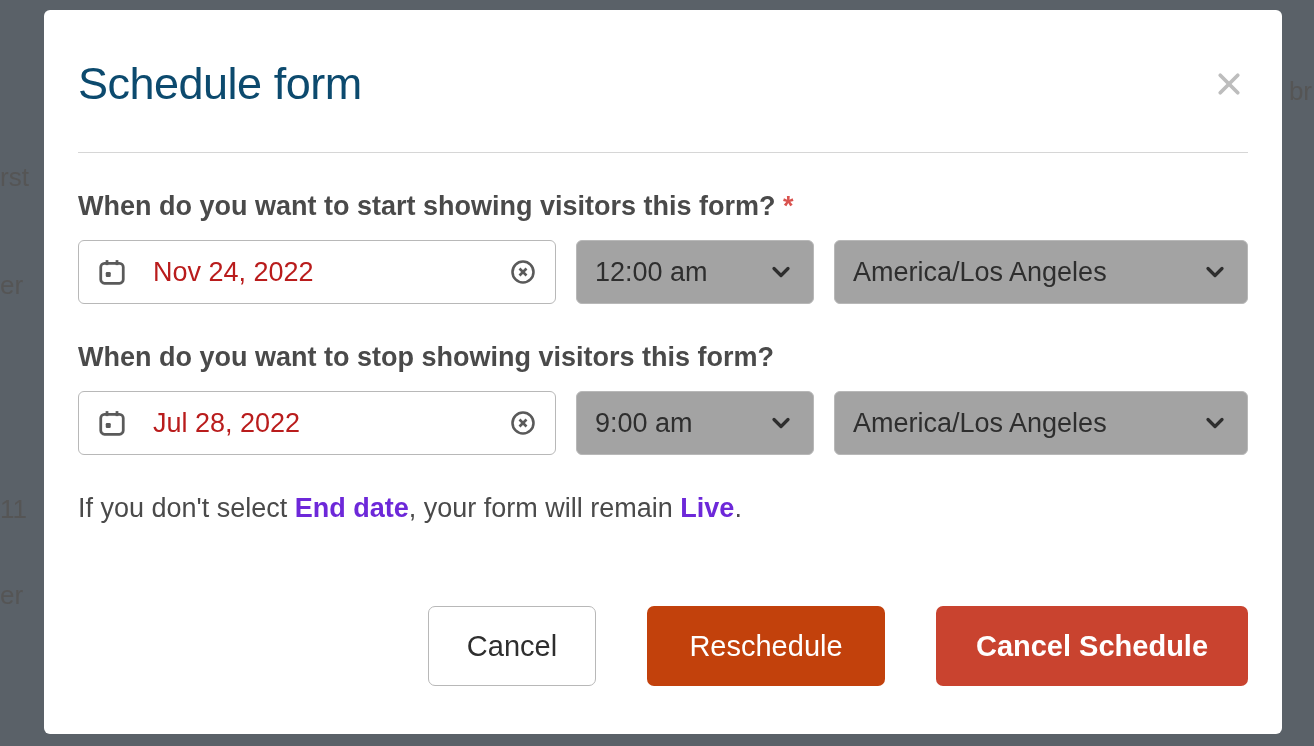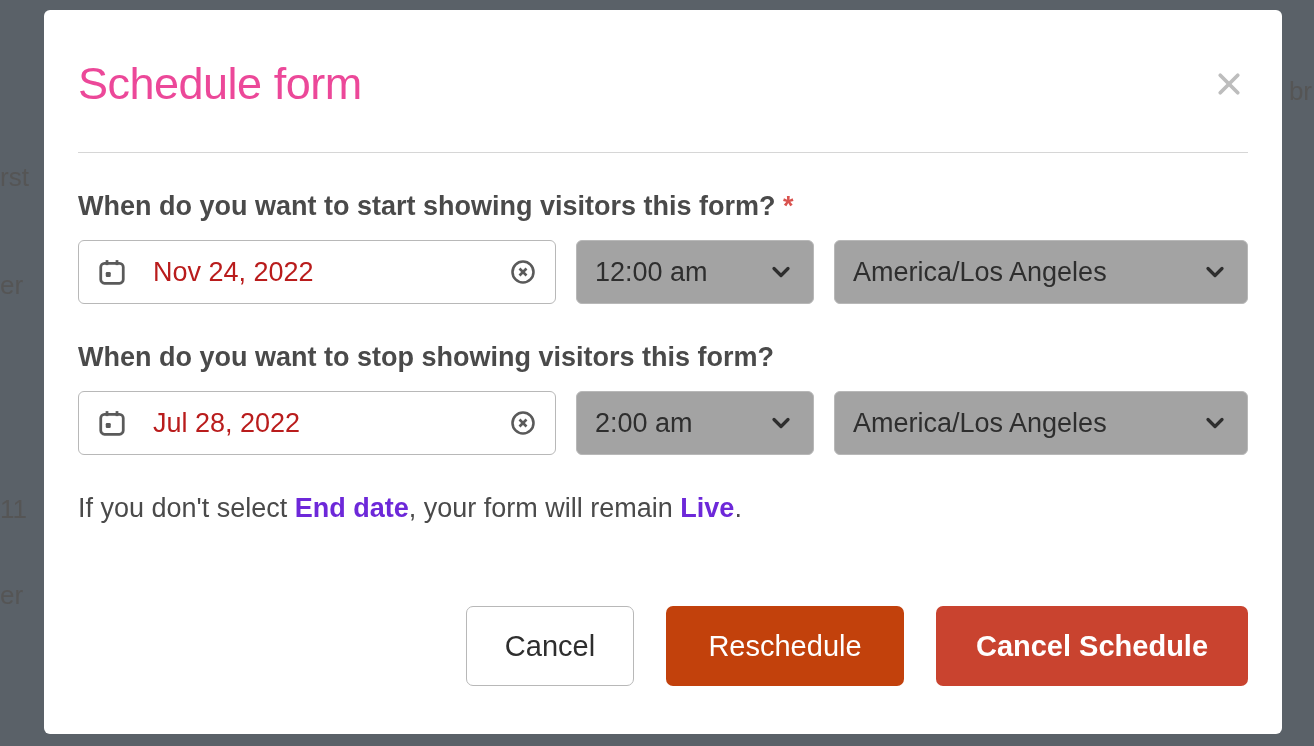--- a/index.html
+++ b/index.html
@@ -33,21 +33,21 @@
       display: flex;
       justify-content: space-between;
       align-items: center;
       padding-bottom: 42px;
       border-bottom: 1px solid #d6d6d6;
       margin-bottom: 38px;
     }
     .modal-title {
       font-size: 45px;
       font-weight: 400;
-      color: #ec4899;
+      color: #0c4a6e;
       letter-spacing: -0.5px;
     }
     .close-btn {
       background: none;
       border: none;
       cursor: pointer;
       color: #bdbdbd;
       padding: 4px;
     }
     .close-btn svg {
@@ -128,21 +128,21 @@
       color: #4a4a4a;
       margin-top: 4px;
     }
     .helper-text .bold {
       font-weight: 600;
       color: #6d28d9;
     }
     .modal-footer {
       display: flex;
       justify-content: flex-end;
-      gap: 32px;
+      gap: 51px;
       margin-top: 82px;
     }
     .btn {
       height: 80px;
       padding: 0 32px;
       border-radius: 7px;
       font-size: 29px;
       font-weight: 500;
       cursor: pointer;
       display: flex;
@@ -252,21 +252,21 @@
         <span class="value">Jul 28, 2022</span>
         <span class="clear-icon">
           <svg width="28" height="28" viewBox="0 0 24 24" fill="none" stroke="currentColor" stroke-width="2.2">
               <circle cx="12" cy="12" r="9"></circle>
               <line x1="9" y1="9" x2="15" y2="15"></line>
               <line x1="15" y1="9" x2="9" y2="15"></line>
             </svg>
         </span>
       </div>
       <div class="select-input time-input">
-        <span class="value">2:00 am</span>
+        <span class="value">9:00 am</span>
         <span class="chevron">
           <svg width="28" height="28" viewBox="0 0 24 24" fill="none" stroke="currentColor" stroke-width="2.8" stroke-linecap="round" stroke-linejoin="round">
               <polyline points="6 9 12 15 18 9"></polyline>
             </svg>
         </span>
       </div>
       <div class="select-input tz-input">
         <span class="value">America/Los Angeles</span>
         <span class="chevron">
           <svg width="28" height="28" viewBox="0 0 24 24" fill="none" stroke="currentColor" stroke-width="2.8" stroke-linecap="round" stroke-linejoin="round">

